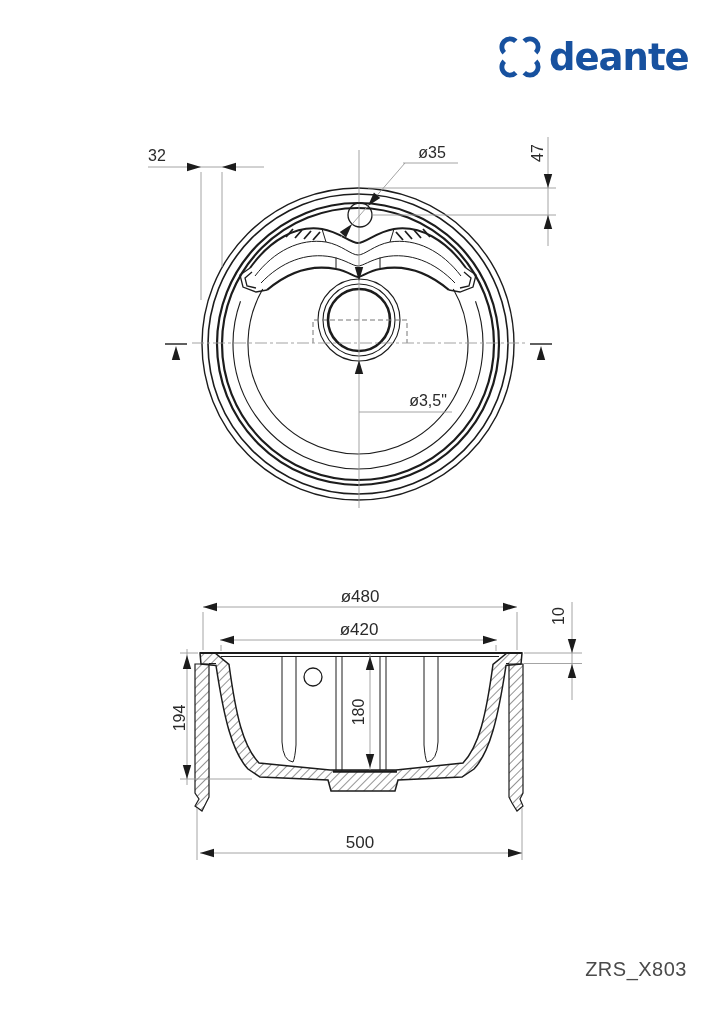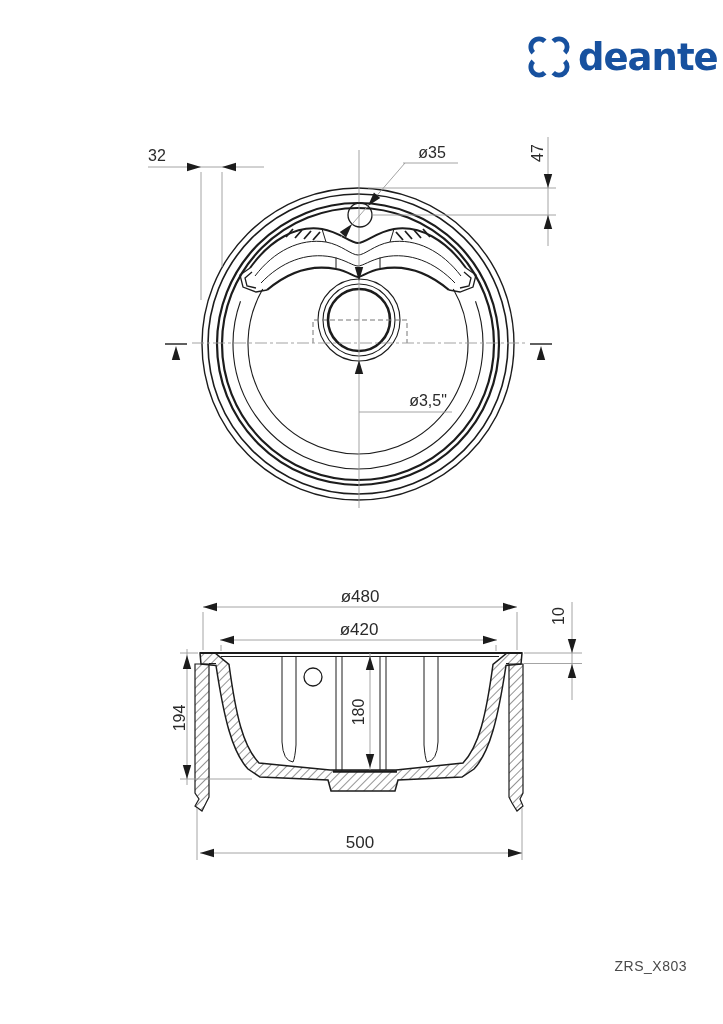--- a/index.html
+++ b/index.html
@@ -1,21 +1,21 @@
 <!DOCTYPE html>
 <html><head>
 <meta charset="utf-8">
 <style>
   html,body{margin:0;padding:0;background:#ffffff;}
   #page{position:relative;width:723px;height:1024px;background:#ffffff;overflow:hidden;
         font-family:"Liberation Sans",sans-serif;}
-  #logo{position:absolute;left:528px;top:36px;display:flex;align-items:center;gap:8px;}
+  #logo{position:absolute;left:499px;top:36px;display:flex;align-items:center;gap:8px;}
   #logo .word{font-family:"DejaVu Sans",sans-serif;font-weight:700;font-size:37px;
               letter-spacing:-1px;line-height:1;}
-  #code{position:absolute;right:36px;top:958px;font-size:14px;color:#4a4a4a;letter-spacing:.5px;}
+  #code{position:absolute;right:36px;top:958px;font-size:20px;color:#4a4a4a;letter-spacing:.5px;}
   svg text{font-family:"Liberation Sans",sans-serif;fill:#2a2a2a;}
   .dimtxt{font-size:16px;}
   .dimtxt2{font-size:17px;}
 </style>
 </head>
 <body>
 
 <div id="page">
 
   <div id="logo">

